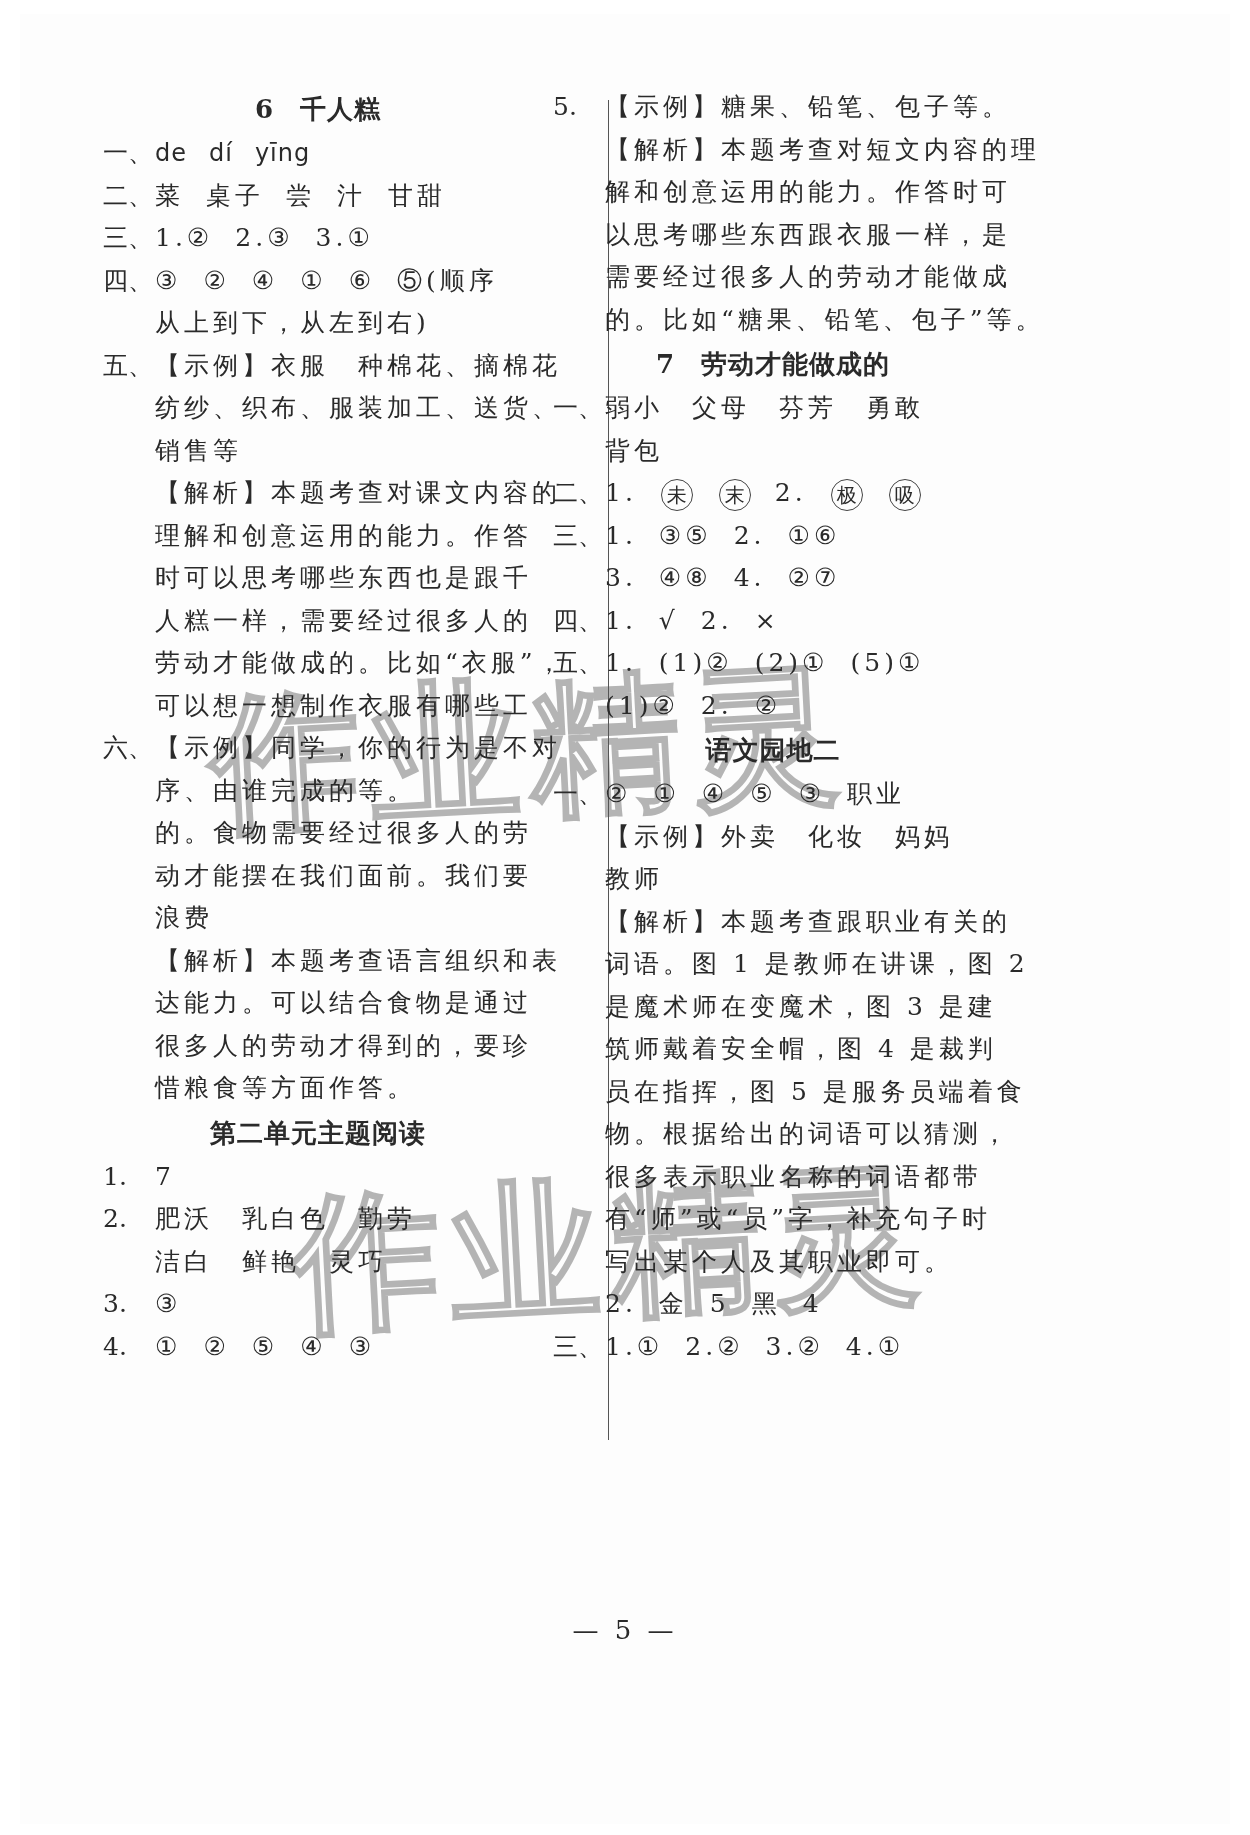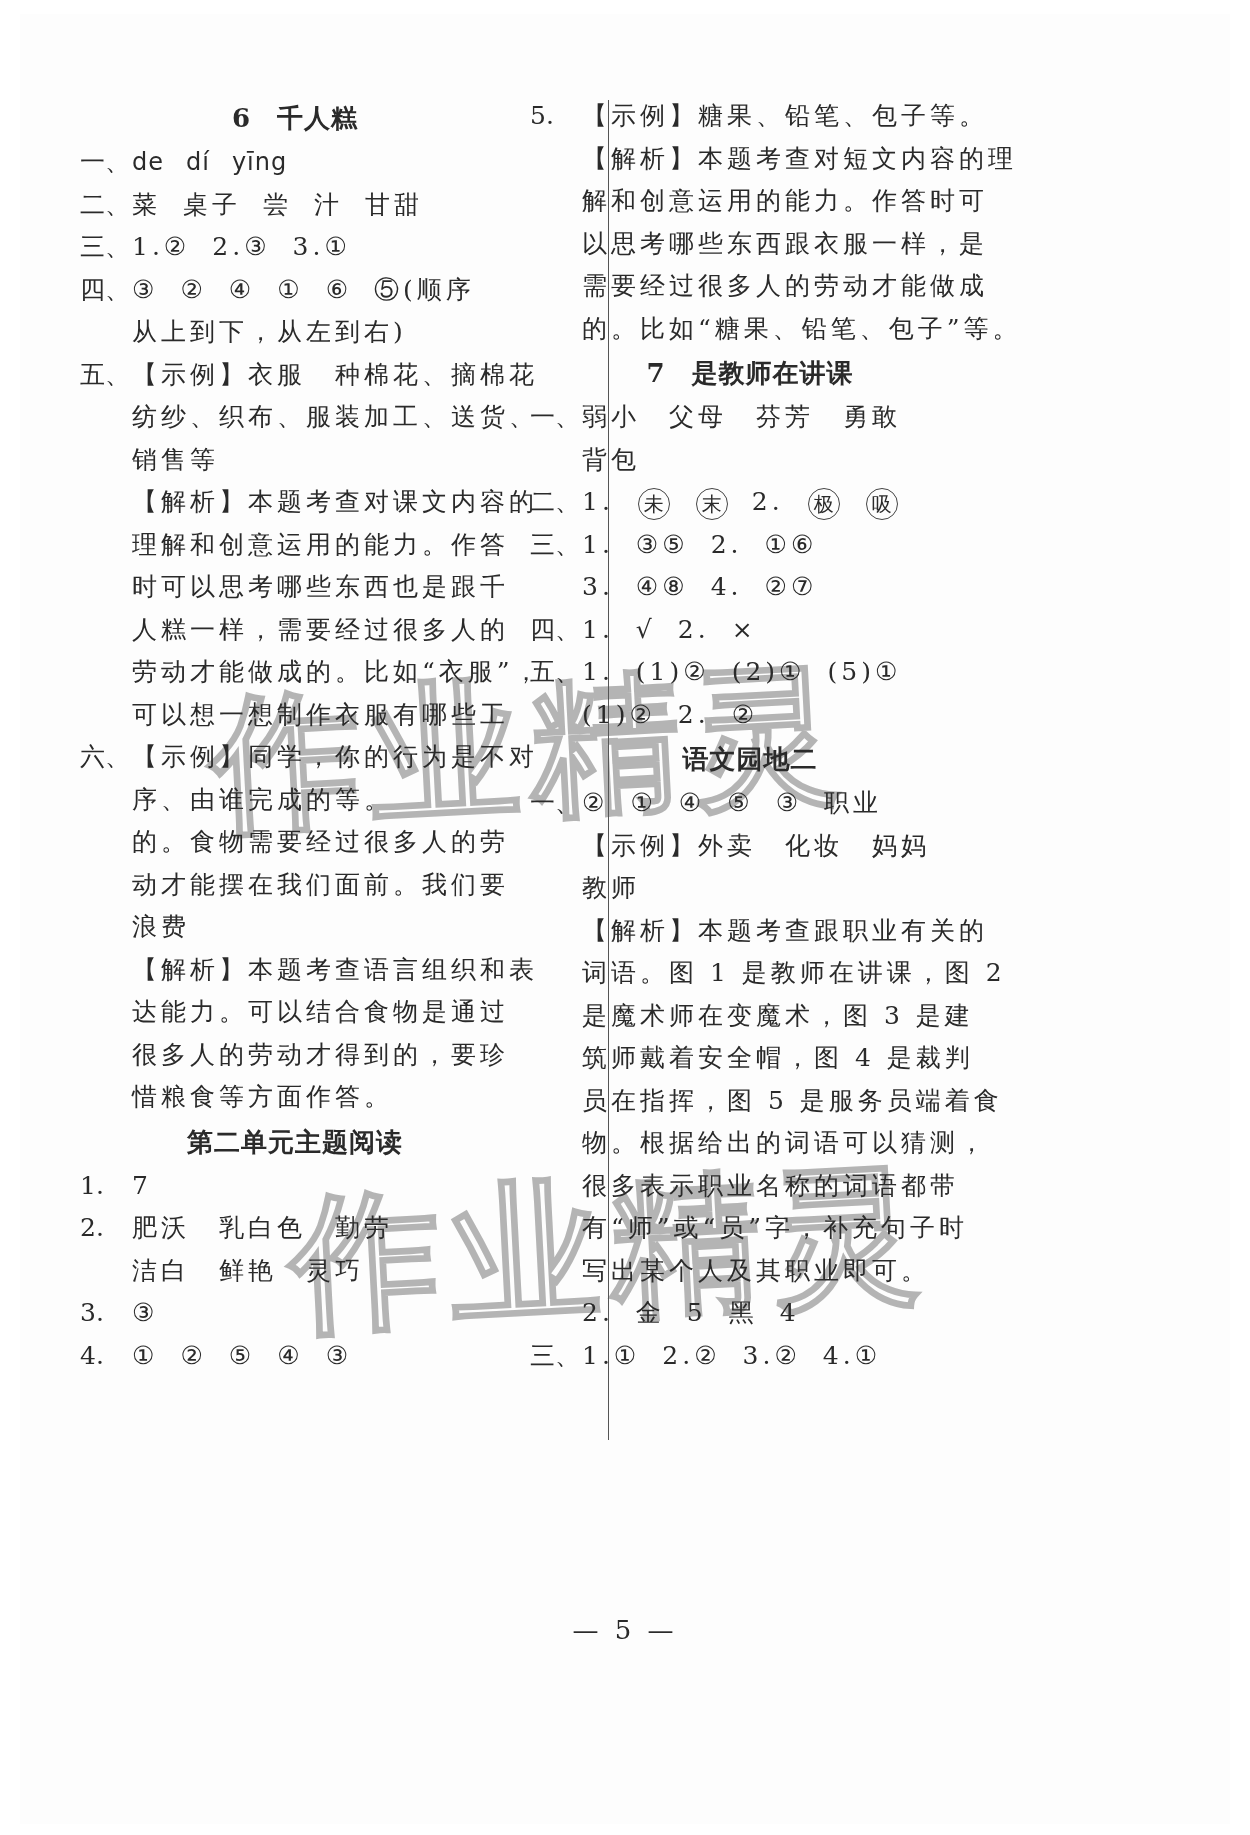--- a/index.html
+++ b/index.html
@@ -8,21 +8,21 @@
     background: #ffffff;
     font-family: "DejaVu Serif", "Liberation Serif", serif;
     color: #2a2a2a;
     position: relative;
   }
   .page {
     position: absolute; left: 20px; top: 14px; width: 1210px; height: 1810px;
     background: #fdfdfd;
   }
   .col {
-    position: absolute; top: 95px;
+    position: absolute; top: 86px; margin-left: 23px;
   }
   .col-left { left: 80px; width: 430px; }
   .col-right { left: 530px; width: 440px; }
   .divider {
     position: absolute; left: 608px; top: 100px; width: 1px; height: 1340px;
     background: #555;
   }
   .line {
     position: relative;
     height: 42.5px; line-height: 42.5px;
@@ -122,21 +122,21 @@
 
 <div class="col col-right">
   <div class="line"><span class="marker">5.</span><span>【示例】糖果、铅笔、包子等。</span></div>
   <div class="line indent">【解析】本题考查对短文内容的理</div>
   <div class="line indent">解和创意运用的能力。作答时可</div>
   <div class="line indent">以思考哪些东西跟衣服一样，是</div>
   <div class="line indent">需要经过很多人的劳动才能做成</div>
   <div class="line indent">的。比如“糖果、铅笔、包子”等。</div>
 
   <div class="line heading">
-    <span class="num">7</span><span>是教师在讲课</span>
+    <span class="num">7</span><span>劳动才能做成的</span>
   </div>
 
   <div class="line"><span class="marker">一、</span><span>弱小　父母　芬芳　勇敢</span></div>
   <div class="line indent">背包</div>
 
   <div class="line">
     <span class="marker">二、</span><span>1.</span><span class="gap"></span><span class="circ">未</span><span class="gap"></span><span class="circ">末</span><span class="gap"></span><span>2.</span><span class="gap"></span><span class="circ">极</span><span class="gap"></span><span class="circ">吸</span>
   </div>
 
   <div class="line">

